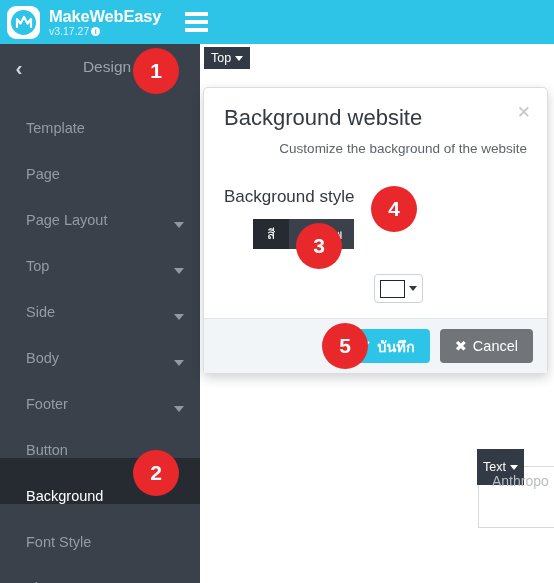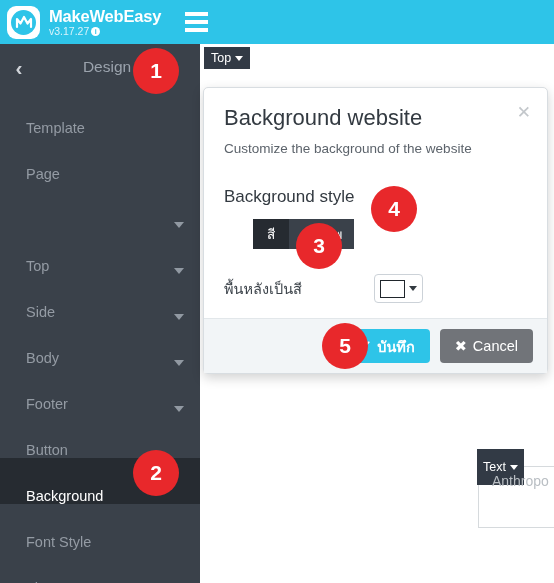--- a/index.html
+++ b/index.html
@@ -105,21 +105,21 @@
   }
 
   
   .modal {
     position: absolute; left: 203px; top: 87px; width: 345px; height: 287px;
     background: #ffffff; border: 1px solid #d8dde1; border-radius: 5px;
     box-shadow: 0 4px 12px rgba(0,0,0,0.18);
   }
   .modal-head { padding: 17px 20px 0 20px; position: relative; }
   .modal-title { font-size: 22px; color: #333a41; font-weight: normal; }
-  .modal-sub { font-size: 13.5px; color: #5c636b; margin-top: 10px; }
+  .modal-sub { font-size: 13.5px; color: #5c636b; margin-top: 10px; text-align: right; }
   .modal-close {
     position: absolute; right: 16px; top: 16px;
     font-size: 17px; color: #c3c7cb; cursor: pointer; line-height: 1;
   }
   .modal-body { padding: 31px 20px 0 20px; }
   .section-title { font-size: 17px; color: #333a41; }
   .btn-group { display: flex; margin-top: 12px; margin-left: 29px; }
   .seg {
     height: 30px; padding: 0 12px; font-size: 13.5px;
     display: flex; align-items: center; justify-content: center;
@@ -199,20 +199,21 @@
       <div class="design-title">Design</div>
     </div>
     <div id="sidebar-items">
         <div class="menu-item">
           <span>Template</span>
         </div>
         <div class="menu-item">
           <span>Page</span>
         </div>
         <div class="menu-item">
+          <span>Page Layout</span>
           <span class="caret"></span>
         </div>
         <div class="menu-item">
           <span>Top</span>
           <span class="caret"></span>
         </div>
         <div class="menu-item">
           <span>Side</span>
           <span class="caret"></span>
         </div>
@@ -263,21 +264,20 @@
       <div class="section-title">Background style</div>
       <div class="btn-group" id="seg-group">
           <button class="seg active">
             <span>สี</span>
           </button>
           <button class="seg">
             <span>รูปภาพ</span>
           </button>
         </div>
       <div class="field-row">
-        <div class="field-label">พื้นหลังเป็นสี</div>
         <div class="color-picker">
           <div class="color-swatch"></div>
           <div class="color-caret"></div>
         </div>
       </div>
     </div>
     <div class="modal-footer">
       <button class="btn btn-save">
         <span>✔</span>
         <span>บันทึก</span>

